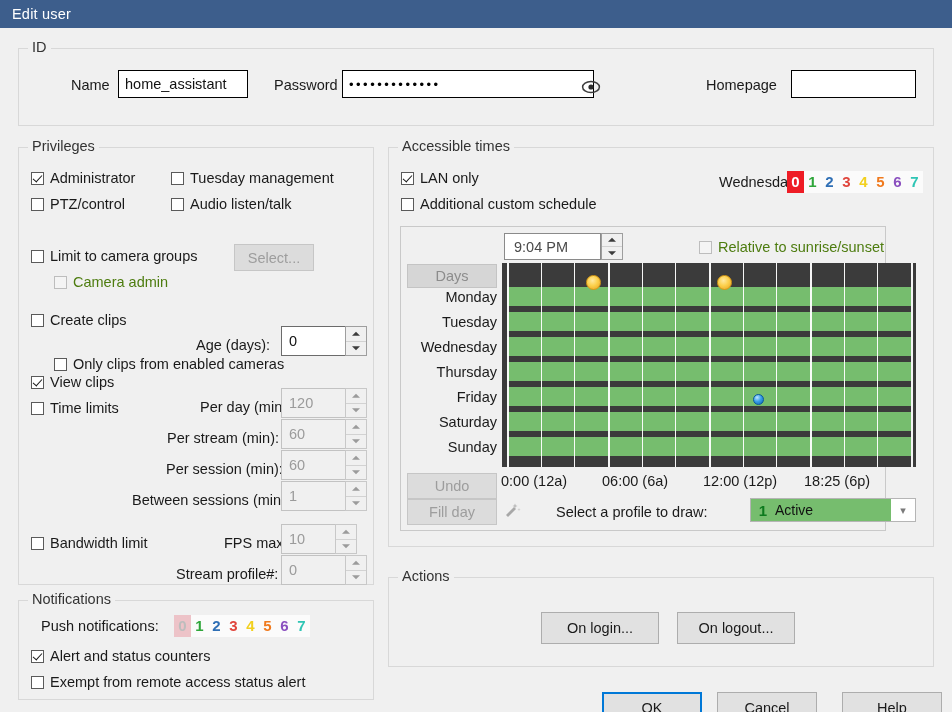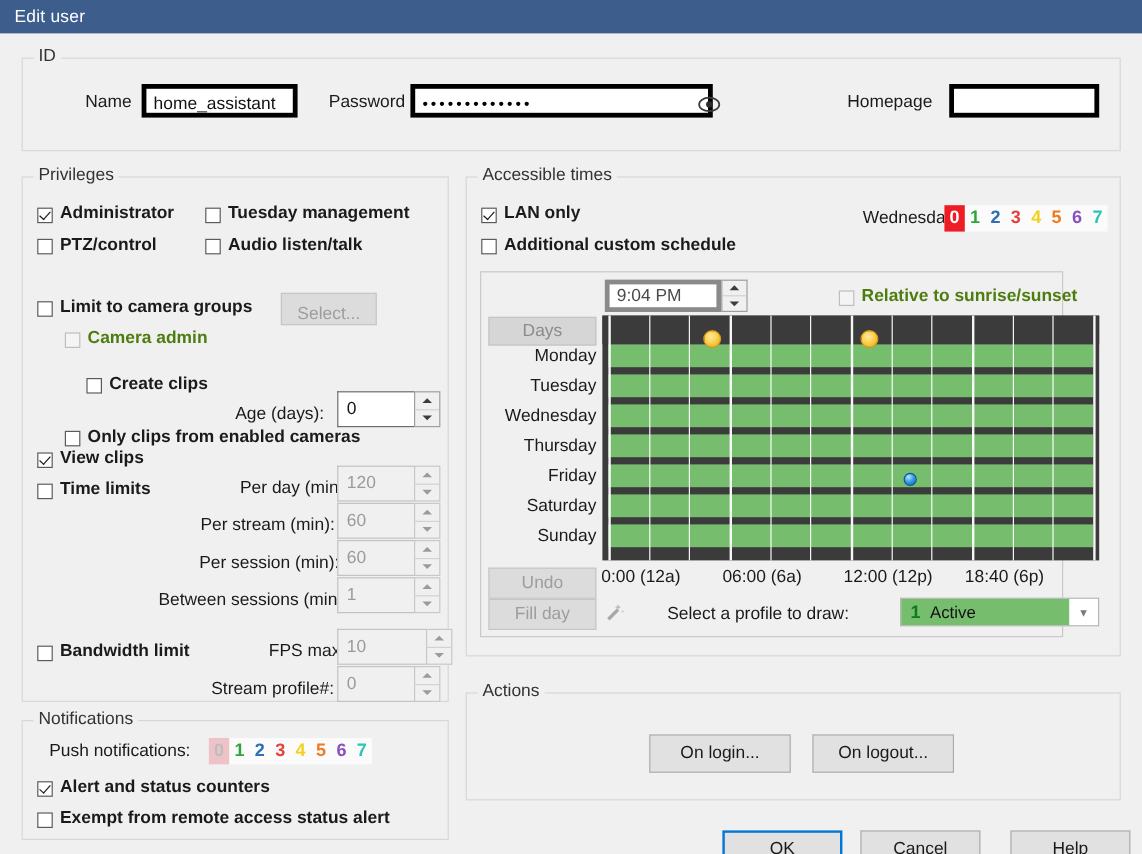--- a/index.html
+++ b/index.html
@@ -22,35 +22,35 @@
   }
 
   
   .group{position:absolute;border:1px solid #d8d8d8;background:transparent;box-sizing:border-box;}
   .group > .legend{
     position:absolute;top:-10px;left:9px;background:#f0f0f0;padding:0 4px;
     font-size:14.5px;color:#333;line-height:16px;
   }
 
   
-  .cb{position:relative;display:inline-flex;align-items:flex-end;cursor:default;white-space:nowrap;font-weight:bold;}
+  .cb{position:relative;display:inline-flex;align-items:center;cursor:default;white-space:nowrap;}
   .cb .box{
     width:13px;height:13px;border:1px solid #5a5a5a;background:#fff;
     display:inline-block;position:relative;margin-right:6px;flex:none;box-sizing:border-box;
   }
   .cb.checked .box:after{
     content:"";position:absolute;left:3px;top:0px;width:4px;height:8px;
     border:solid #1a1a1a;border-width:0 1.6px 1.6px 0;transform:rotate(42deg);
   }
   .cb.disabled{color:#4d7c0f;}
   .cb.disabled .box{border-color:#bdbdbd;background:#f4f4f4;}
 
   
   .tinput{
-    border:4px solid #000000;background:#fff;box-sizing:border-box;
+    border:1px solid #000000;background:#fff;box-sizing:border-box;
     height:28px;line-height:26px;padding:0 6px;font-size:14.5px;color:#111;
     font-family:"Liberation Sans", sans-serif;overflow:hidden;white-space:nowrap;
   }
   .dots{letter-spacing:2.5px;font-size:13px;color:#000;}
 
   
   .spin{position:relative;box-sizing:border-box;height:30px;display:flex;}
   .spin .val{
     flex:1;border:1px solid #6b6b6b;border-right:none;background:#fff;
     line-height:28px;padding-left:7px;font-size:14.5px;color:#111;box-sizing:border-box;
@@ -180,30 +180,30 @@
     <div class="cb" style="position:absolute;left:152px;top:48px;">
       <span class="box"></span>
       <span>Audio listen/talk</span>
     </div>
 
 
     <div class="cb" style="position:absolute;left:12px;top:100px;">
       <span class="box"></span>
       <span>Limit to camera groups</span>
     </div>
-    <div class="btn disabled" style="position:absolute;left:215px;top:96px;width:80px;height:27px;align-items:flex-end;">
+    <div class="btn disabled" style="position:absolute;left:215px;top:96px;width:80px;height:27px;">
       <span>Select...</span>
     </div>
 
     <div class="cb disabled" style="position:absolute;left:35px;top:126px;">
       <span class="box"></span>
       <span>Camera admin</span>
     </div>
 
-    <div class="cb" style="position:absolute;left:12px;top:164px;margin-left:41px;">
+    <div class="cb" style="position:absolute;left:12px;top:164px;">
       <span class="box"></span>
       <span>Create clips</span>
     </div>
 
     <div class="cb checked" style="position:absolute;left:12px;top:190px;margin-top:36px;">
       <span class="box"></span>
       <span>View clips</span>
     </div>
     <span class="lbl" style="left:177px;top:189px;">Age (days):</span>
     <div class="spin" style="position:absolute;left:262px;top:178px;width:86px;">
@@ -257,21 +257,21 @@
         <div class="arrow-up"></div>
         <div class="arrow-dn"></div>
       </div>
     </div>
 
     <div class="cb" style="position:absolute;left:12px;top:387px;">
       <span class="box"></span>
       <span>Bandwidth limit</span>
     </div>
     <span class="lbl" style="left:205px;top:387px;">FPS max:</span>
-    <div class="spin disabled" style="position:absolute;left:262px;top:376px;width:96px;">
+    <div class="spin disabled" style="position:absolute;left:262px;top:376px;width:76px;">
       <div class="val">10</div>
       <div class="arrows">
         <div class="arrow-up"></div>
         <div class="arrow-dn"></div>
       </div>
     </div>
 
     <span class="lbl" style="left:157px;top:418px;">Stream profile#:</span>
     <div class="spin disabled" style="position:absolute;left:262px;top:407px;width:86px;">
       <div class="val">0</div>
@@ -402,21 +402,21 @@
           </div>
         <div class="sun" style="left:84px;top:12px;"></div>
         <div class="sun" style="left:215px;top:12px;"></div>
         <div class="bluedot" style="left:251px;top:131px;"></div>
       </div>
 
       <div id="axis">
           <span class="lbl" style="top: 246px; left: 100px;">0:00 (12a)</span>
           <span class="lbl" style="top: 246px; left: 201px;">06:00 (6a)</span>
           <span class="lbl" style="top: 246px; left: 302px;">12:00 (12p)</span>
-          <span class="lbl" style="top: 246px; left: 403px;">18:40 (6p)</span>
+          <span class="lbl" style="top: 246px; left: 403px;">18:25 (6p)</span>
         </div>
 
       <div class="btn disabled" style="position:absolute;left:6px;top:246px;width:90px;height:26px;">
         <span>Undo</span>
       </div>
       <div class="btn disabled" style="position:absolute;left:6px;top:272px;width:90px;height:26px;">
         <span>Fill day</span>
       </div>
 
       <span class="wand" style="left:102px;top:275px;">

